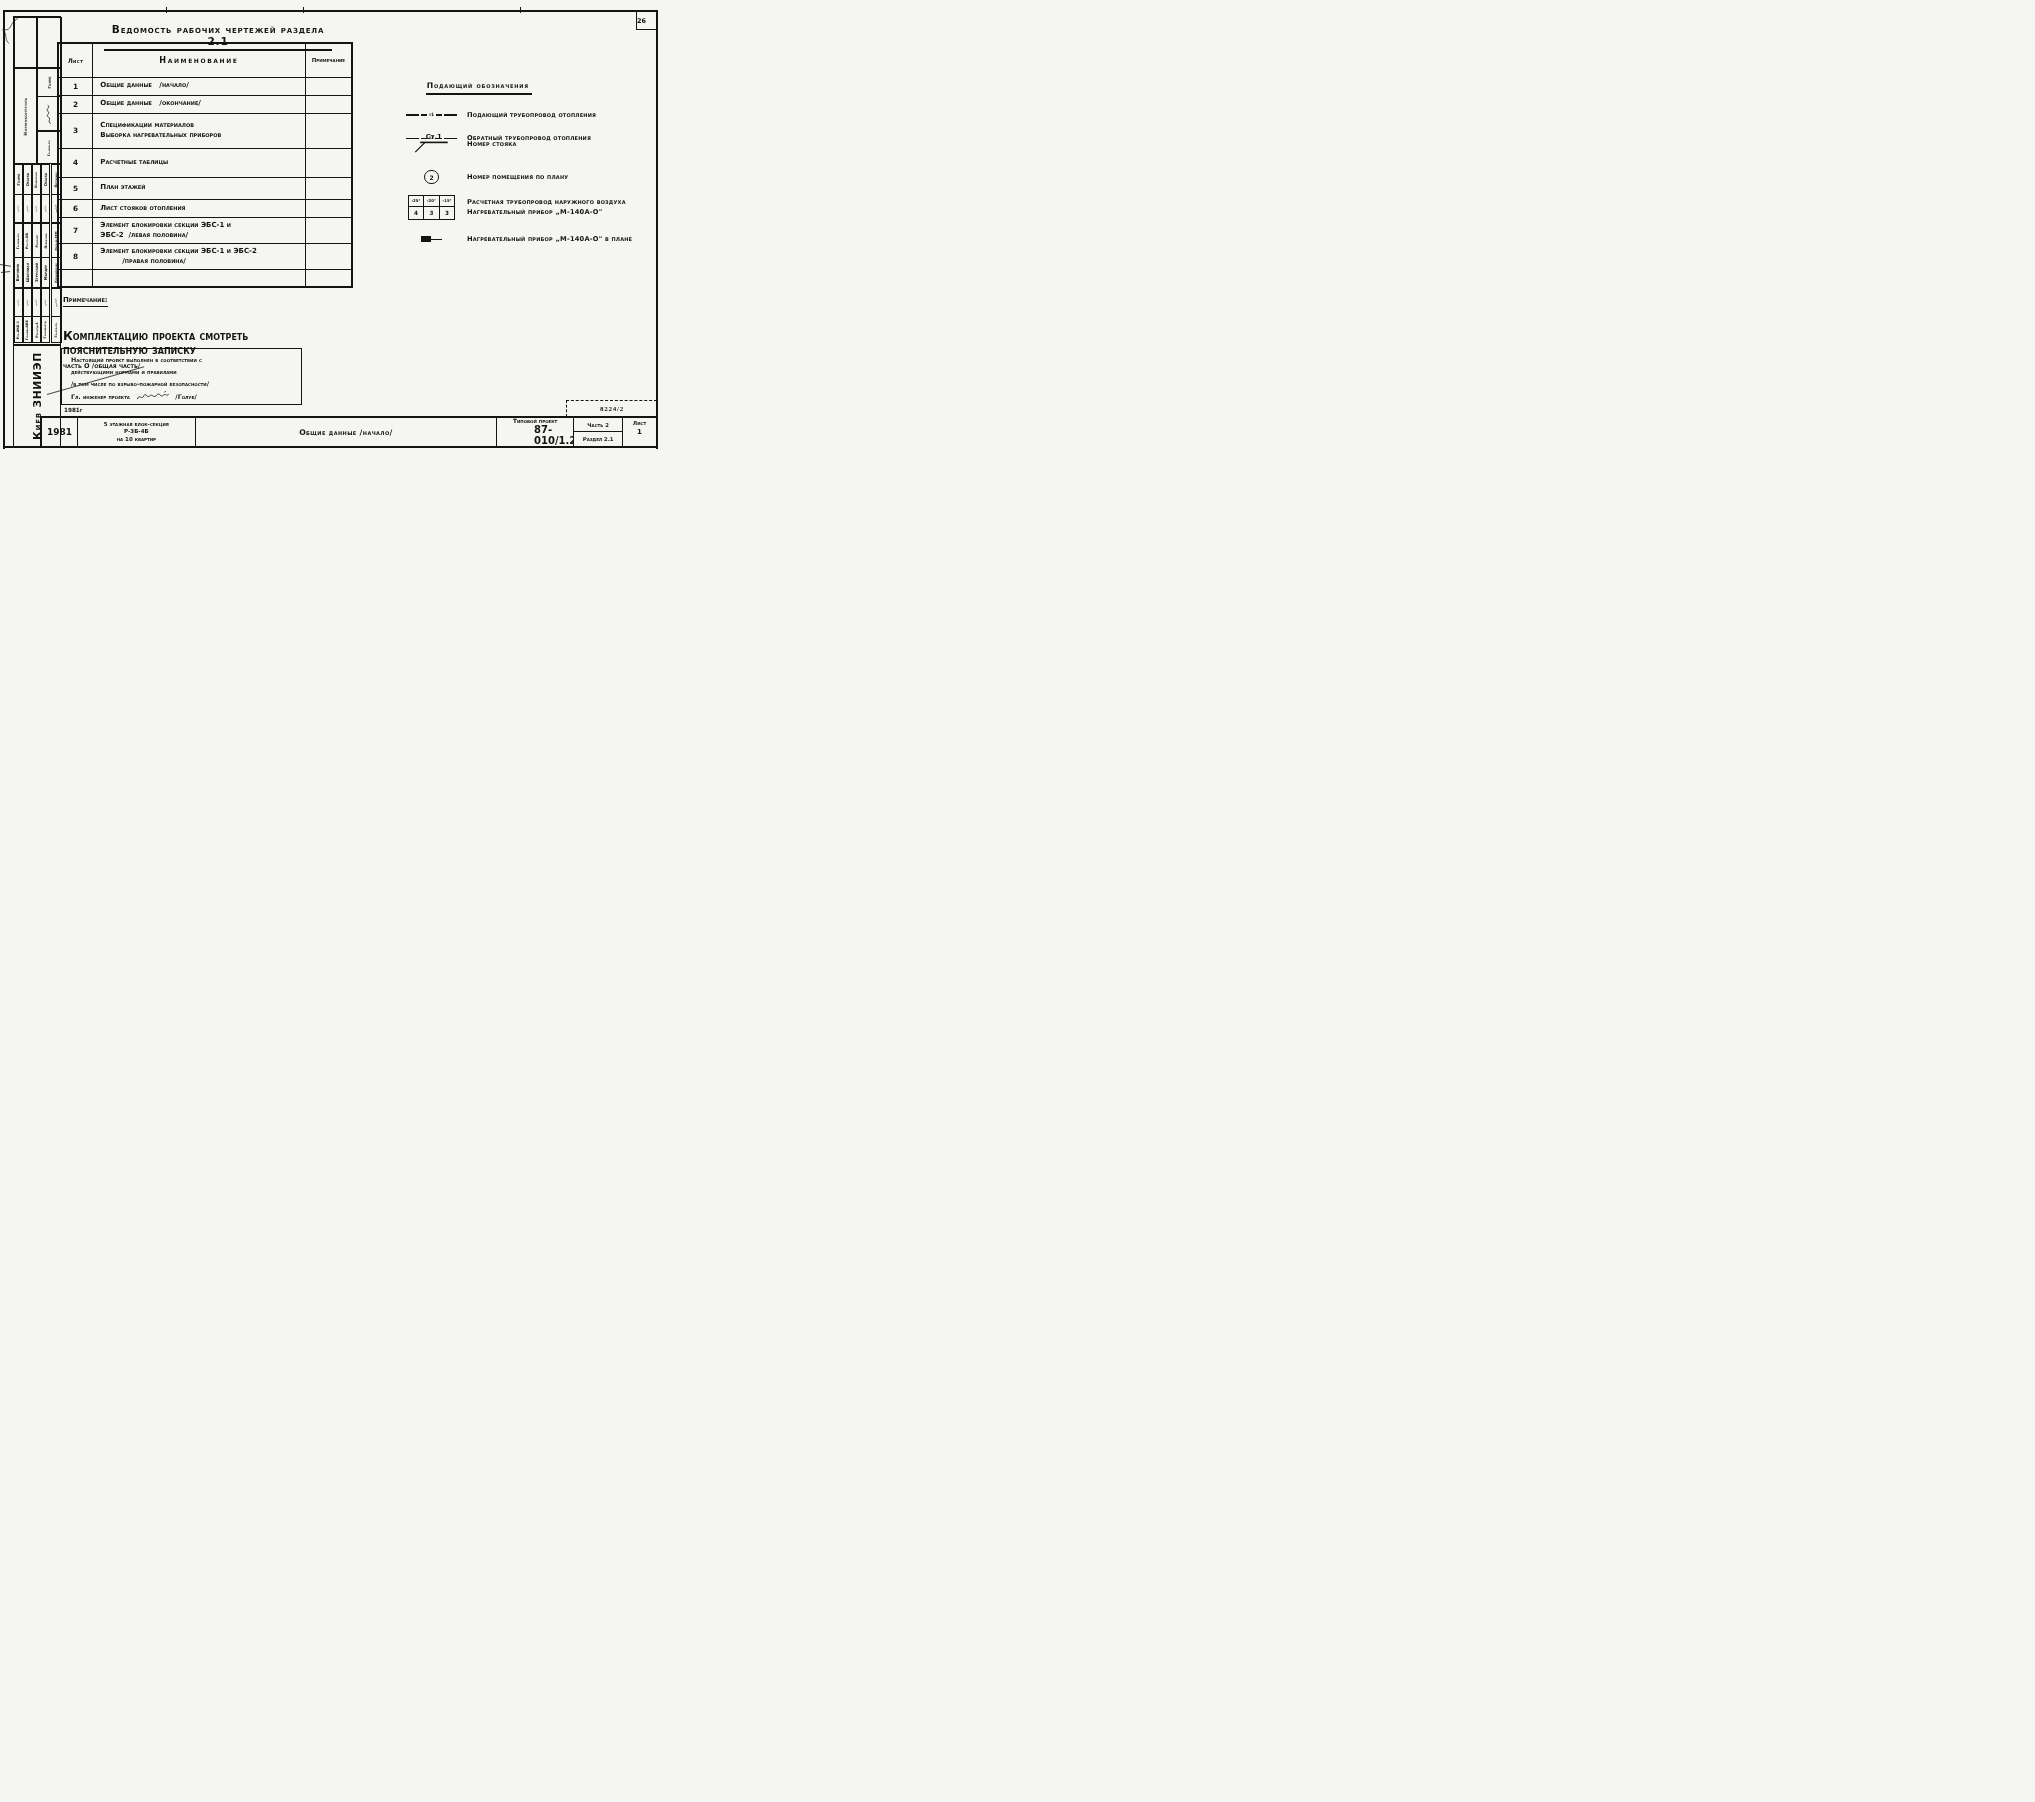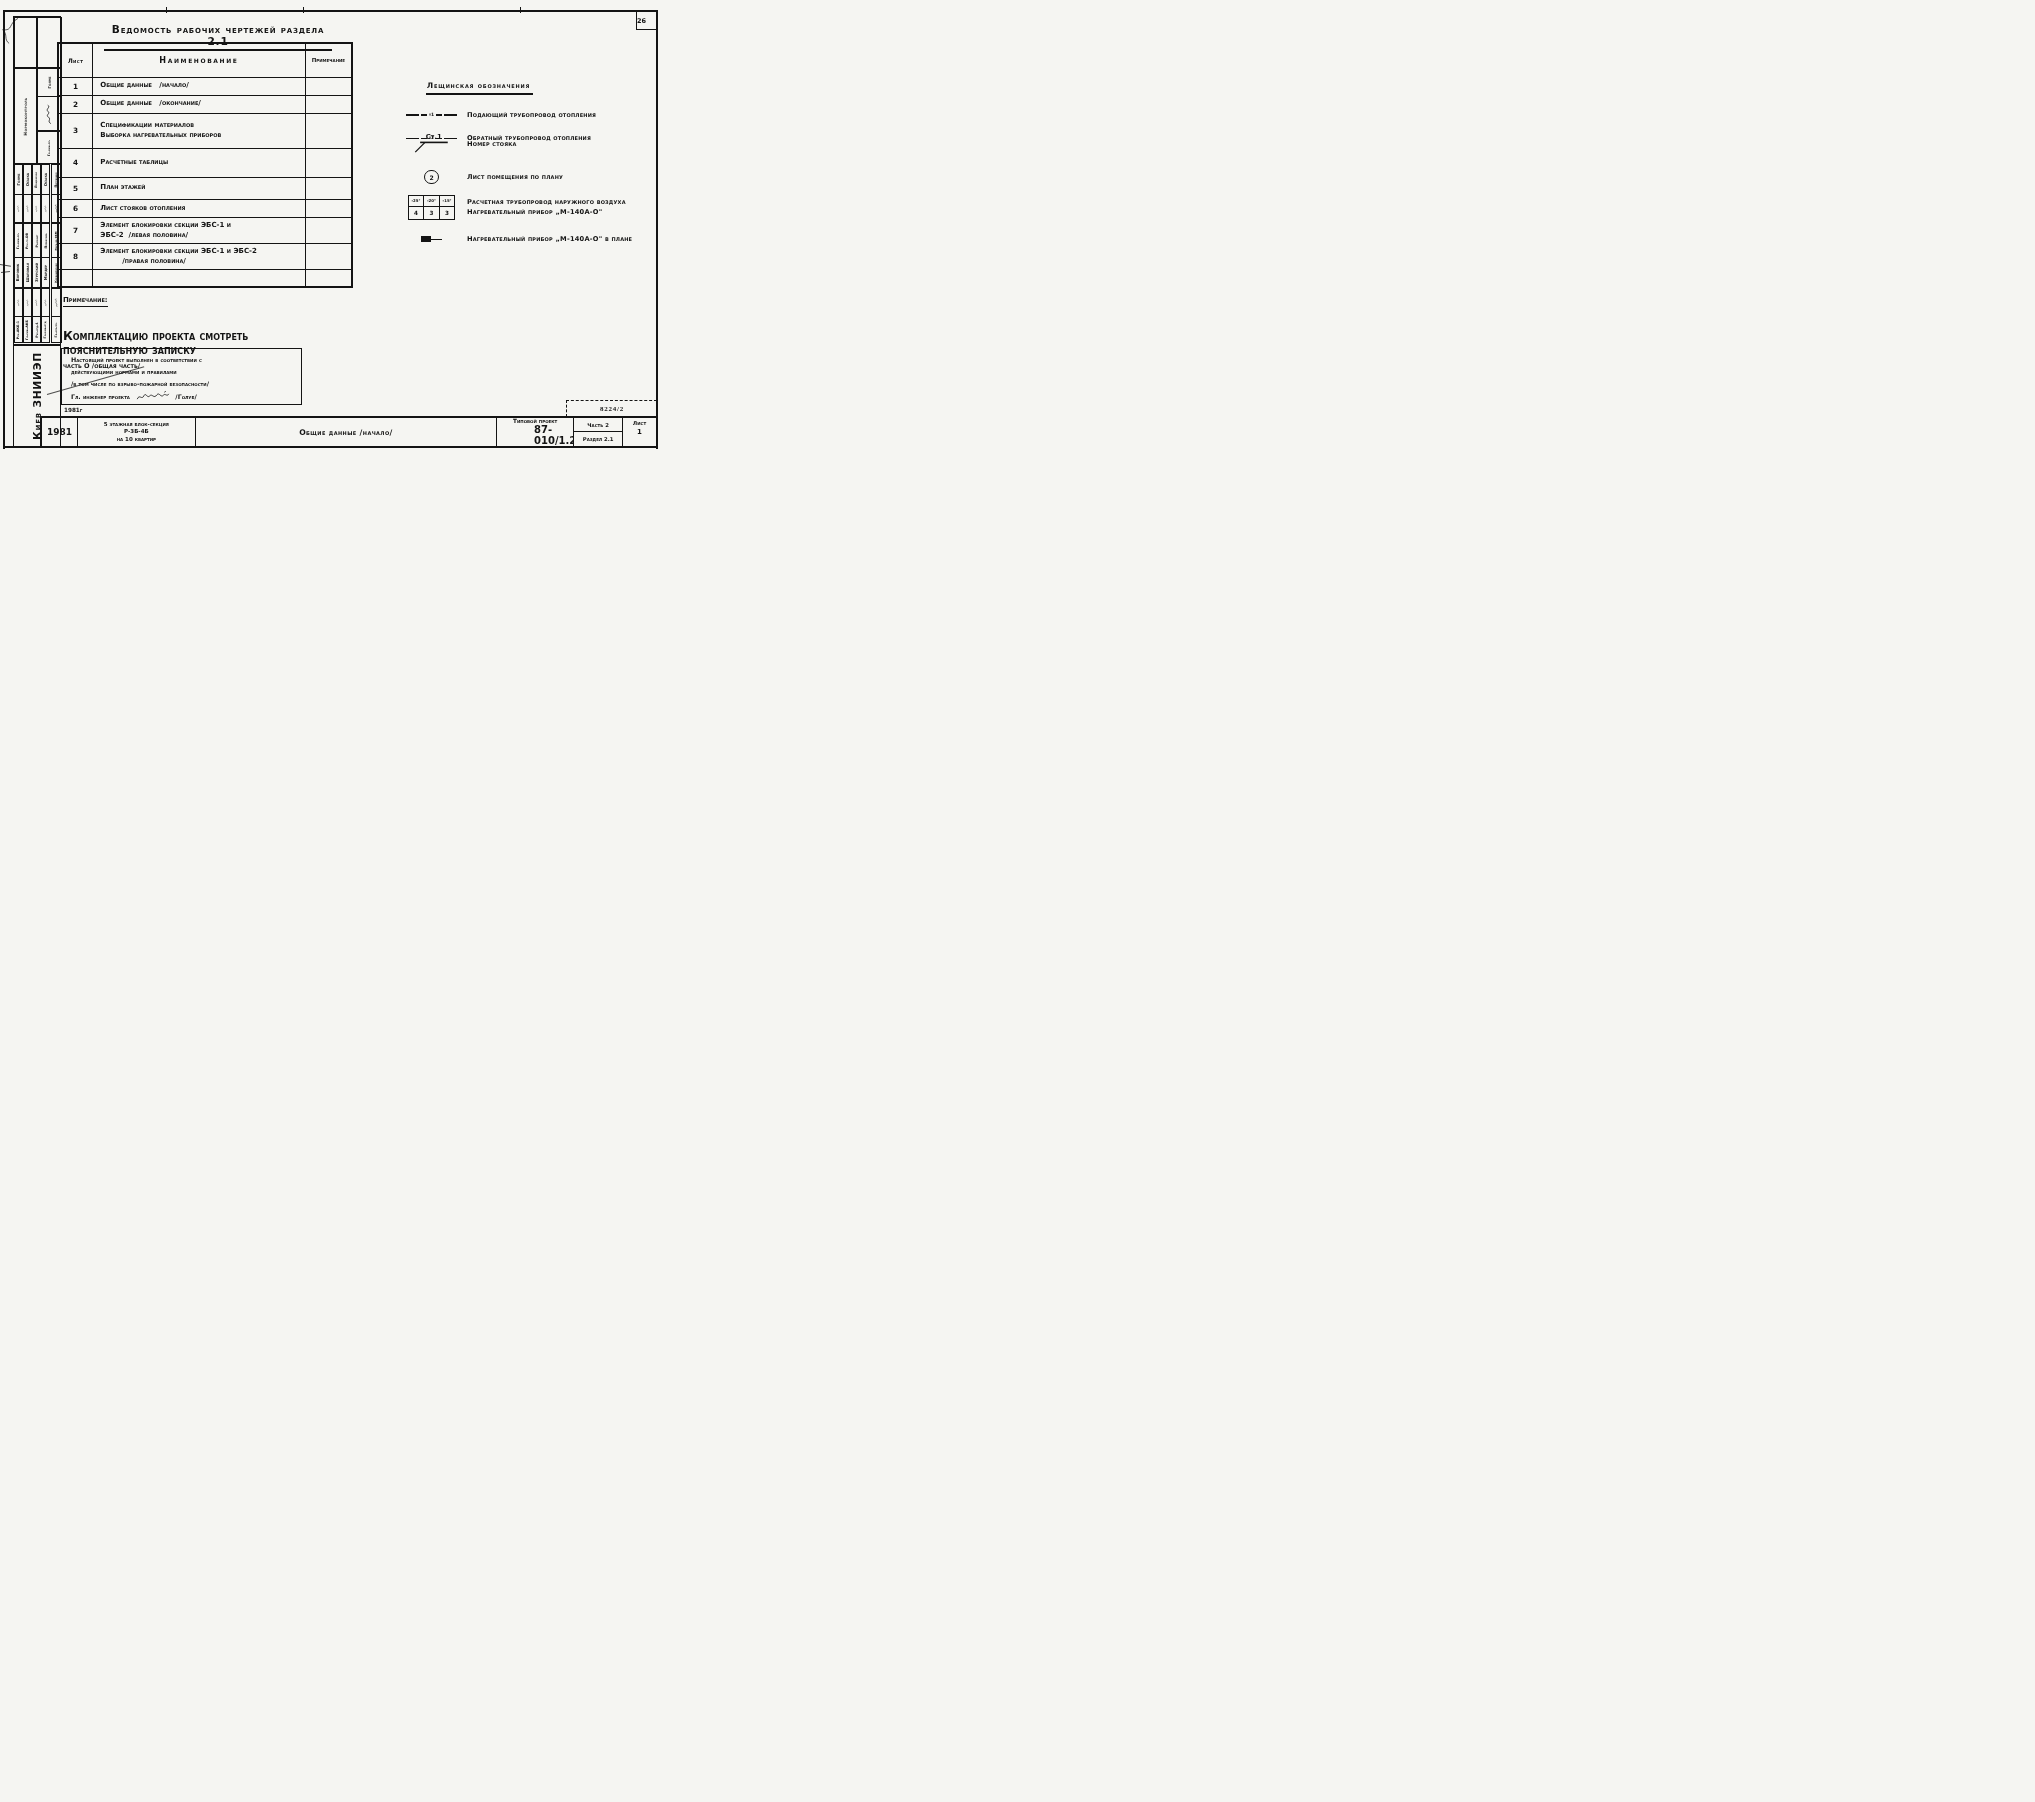--- a/index.html
+++ b/index.html
@@ -324,21 +324,21 @@
         </tr>
     <tr class="rJ">
           <td class="num"></td>
           <td class="nm pre"></td>
           <td class="nt"></td>
         </tr>
   </tbody>
     </table>
 
   <div class="legend">
-    <div class="lg-title">Лещинская обозначения</div>
+    <div class="lg-title">Подающий обозначения</div>
 
     <div class="li" style="top:28.5px;">
       <div class="sym">
           <div class="pipe">
         <i class="d1"></i>
             <i class="d2"></i>
             <b>т1</b>
             <i class="d2"></i>
             <i class="d1"></i>
           </div>
@@ -369,21 +369,21 @@
         </div>
       <div class="txt" style="margin-top:4.1px">Номер стояка</div>
     </div>
 
     <div class="li" style="top:89px;">
       <div class="sym">
           <div class="circle">
         <span>2</span>
           </div>
         </div>
-      <div class="txt">Лист помещения по плану</div>
+      <div class="txt">Номер помещения по плану</div>
     </div>
 
     <div class="li" style="top:114px;">
       <div class="sym">
           <table class="temps">
         <tbody>
               <tr class="t1">
           <td>-25°</td>
           <td>-20°</td>
           <td>-15°</td>

